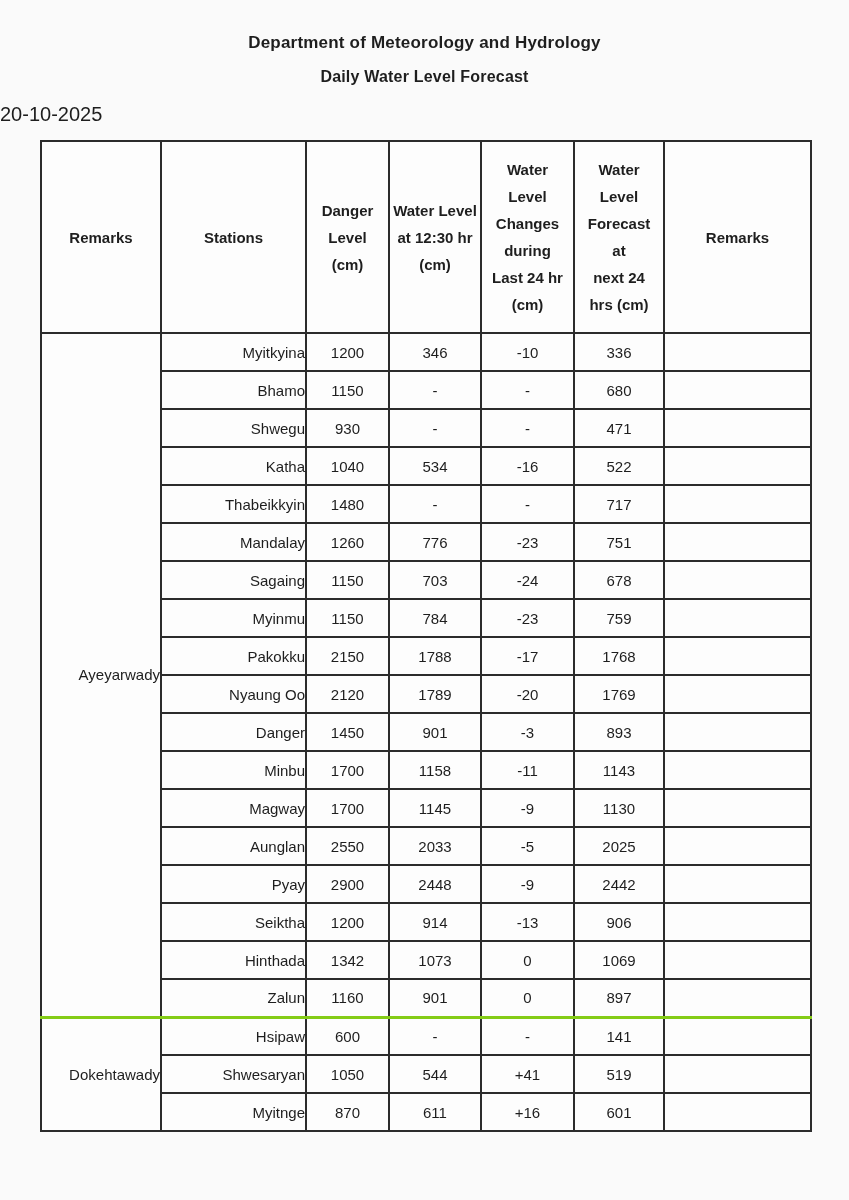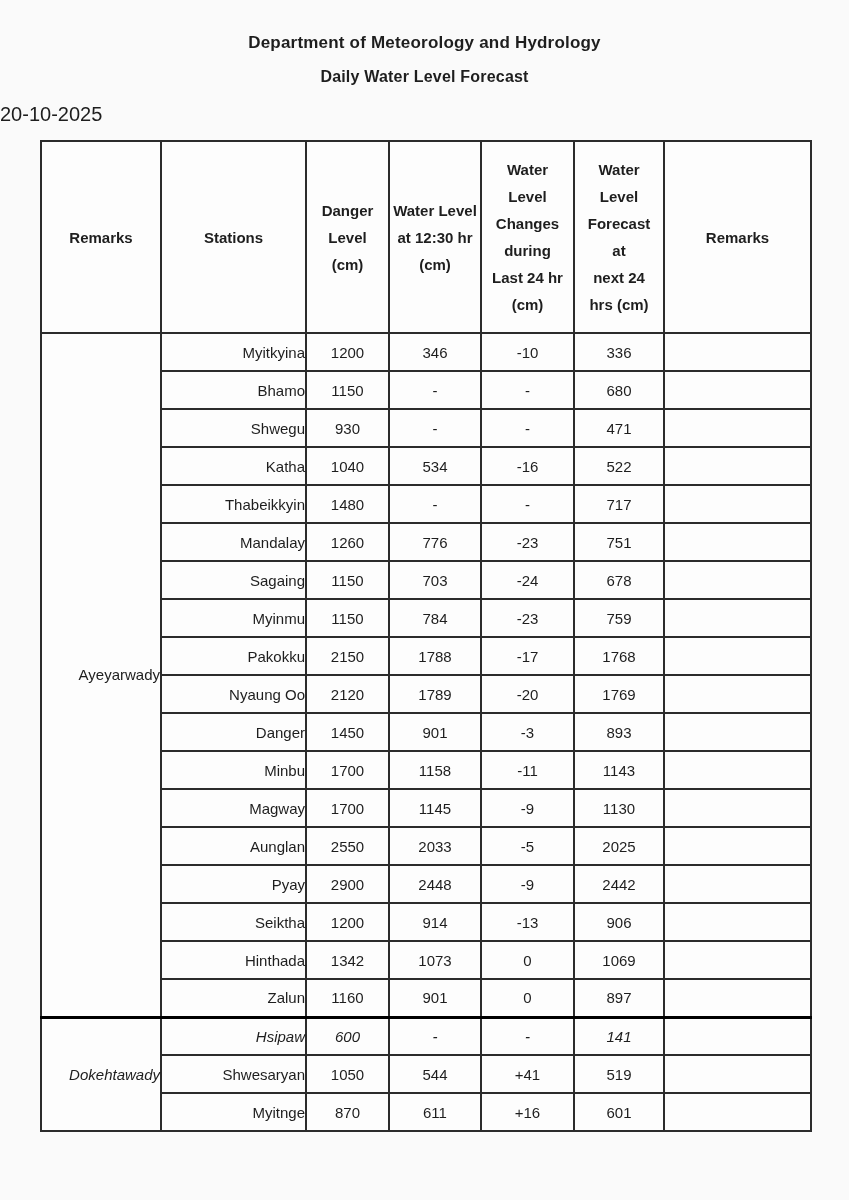--- a/index.html
+++ b/index.html
@@ -60,21 +60,21 @@
   }
   .wl-table td.station {
     text-align: right;
     padding-left: 10px;
   }
   .wl-table td.river {
     text-align: right;
     padding-left: 8px;
     vertical-align: middle;
   }
-  .wl-table tr.group-start td { border-top: 3px solid #000000; font-style: italic; }
+  .wl-table tr.group-start td { border-top: 3px solid #84cc16; }
 </style>
 </head>
 <body>
 
 <div class="page">
 
   <div class="doc-title">Department of Meteorology and Hydrology</div>
 
   <div class="doc-subtitle">Daily Water Level Forecast</div>
 

